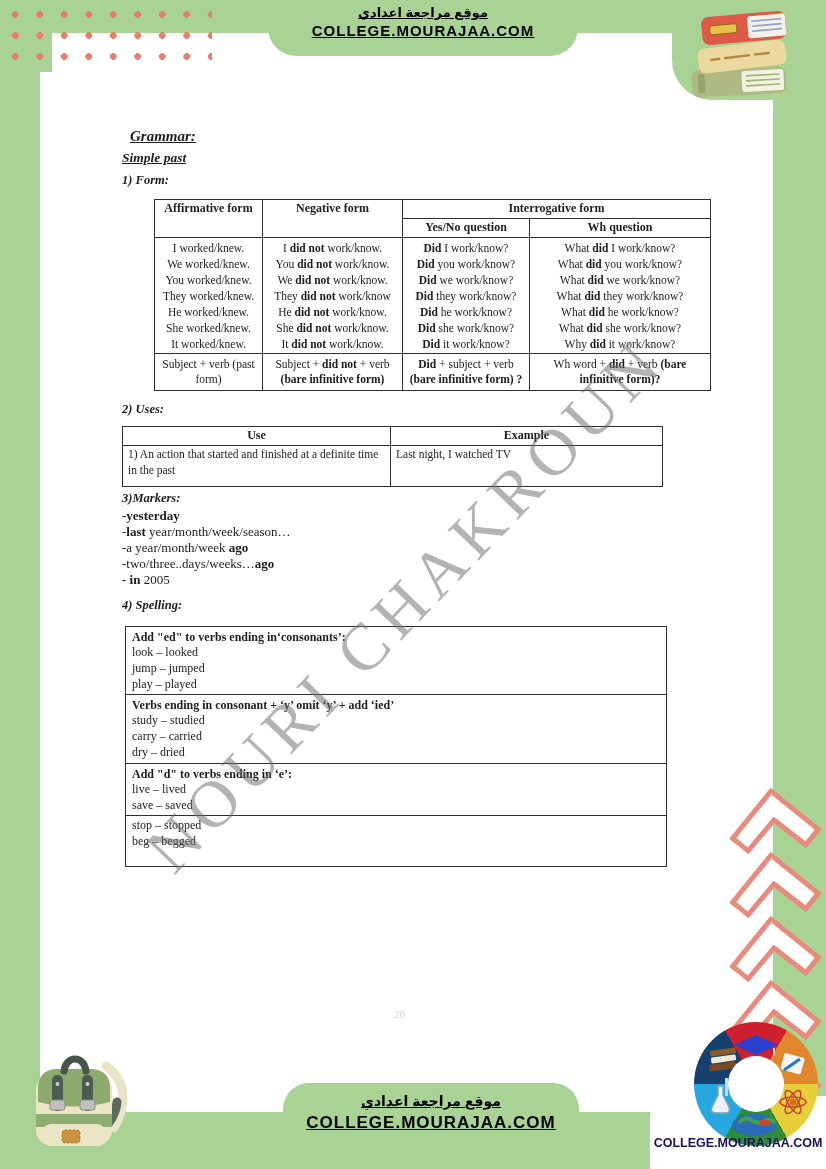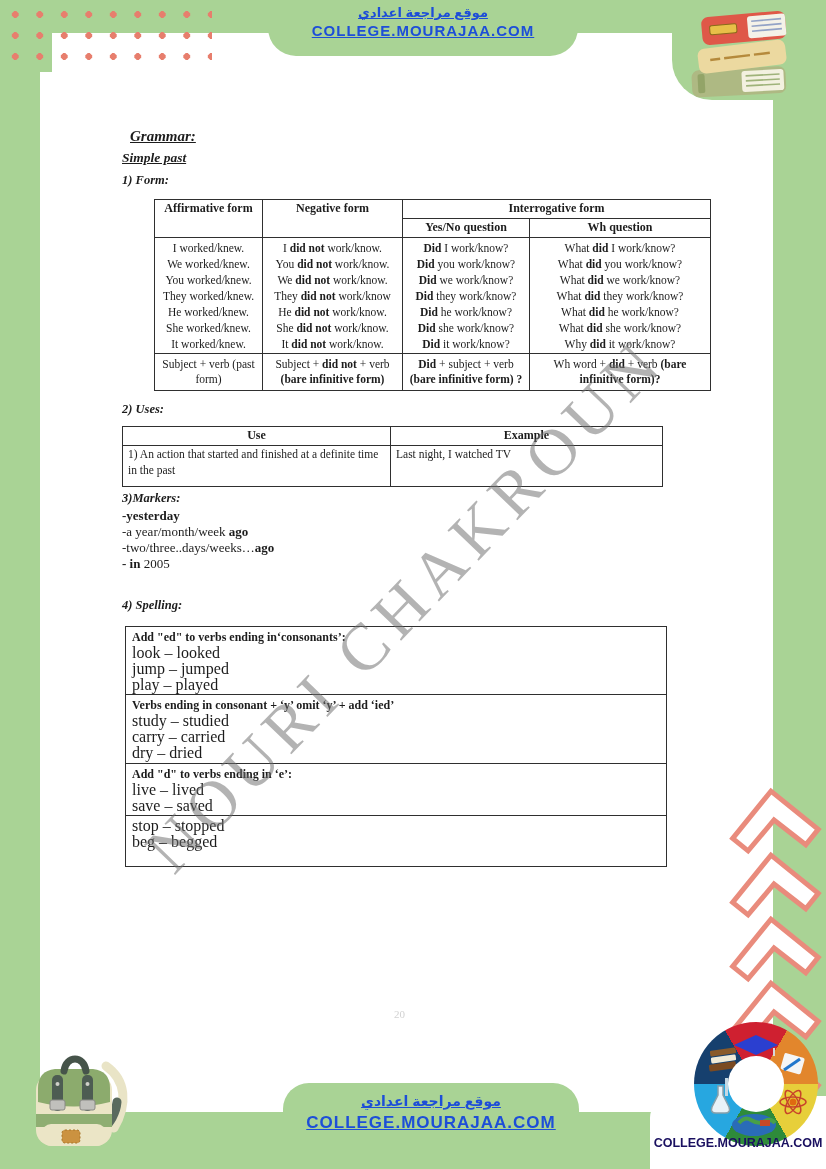--- a/index.html
+++ b/index.html
@@ -15,21 +15,21 @@
   #bottom-bar{left:0;top:1112px;width:826px;height:57px;}
   #topleft-patch{left:0;top:0;width:52px;height:72px;}
   #topright-patch{left:672px;top:0;width:154px;height:100px;border-bottom-left-radius:40px;}
 
   #dots{position:absolute;left:0;top:0;width:212px;height:60px;z-index:11;
         background-image:radial-gradient(circle,#e77e6d 3.2px,rgba(0,0,0,0) 3.6px);
         background-size:24.5px 21px;background-position:3px 4px;}
 
   
   .banner{position:absolute;z-index:11;text-align:center;
-          font-family:"Liberation Sans","DejaVu Sans",sans-serif;color:#1d4ed8;font-weight:bold;}
+          font-family:"Liberation Sans","DejaVu Sans",sans-serif;color:#000000;font-weight:bold;}
   #banner-top{left:268px;top:0;width:310px;height:56px;border-radius:0 0 28px 28px;background:#a9d395;}
   #banner-top .ar{margin-top:5px;font-size:13px;text-decoration:underline;}
   #banner-top .site{margin-top:2px;font-size:15px;letter-spacing:1px;text-decoration:underline;}
   #banner-bottom{left:283px;top:1083px;width:296px;height:86px;border-radius:26px 26px 0 0;background:#a9d395;}
   #banner-bottom .ar{margin-top:10px;font-size:14px;text-decoration:underline;}
   #banner-bottom .site{margin-top:4px;font-size:17px;letter-spacing:1px;text-decoration:underline;}
 
   
   #books{position:absolute;left:688px;top:6px;z-index:12;}
   #backpack{position:absolute;left:20px;top:1044px;z-index:11;}
@@ -77,21 +77,21 @@
   #uses-table .body{height:38px;line-height:15.5px;}
 
   #markers{left:122px;top:491px;width:330px;}
   #markers .line{font-size:13px;line-height:16px;}
   #markers .sec-h{margin-bottom:2px;}
 
   #spelling-table{left:125px;top:626px;width:540px;border:1.5px solid #2f2f2f;}
   .sp-row{border-top:1.5px solid #2f2f2f;padding:2px 6px;}
   .sp-row:first-child{border-top:none;}
   .sp-row .sp-rule{font-weight:bold;font-size:12px;line-height:16px;}
-  .sp-row .line{font-size:16px;line-height:15.8px;}
+  .sp-row .line{font-size:12px;line-height:15.8px;}
   .sp-row:last-child{padding-bottom:16px;}
 
   #page-number{left:394px;top:1008px;font-size:11px;color:#d2d2d2;z-index:2;}
 </style>
 </head>
 <body>
 
 <div id="canvas">
 
   <div id="watermark">NOURI CHAKROUN</div>
@@ -184,20 +184,21 @@
         <td class="body">Last night, I watched TV</td>
       </tr>
     </tbody>
       </table>
   </div>
 
   <div class="doc-el" id="markers">
     <div class="h-sec sec-h">3)Markers:</div>
     <div>
         <div class="line"><b>-yesterday</b></div>
+        <div class="line">-<b>last</b> year/month/week/season…</div>
         <div class="line">-a year/month/week <b>ago</b></div>
         <div class="line">-two/three..days/weeks…<b>ago</b></div>
         <div class="line"><b>- in</b> 2005</div>
       </div>
   </div>
 
   <div class="doc-el h-sec" style="left:122px;top:598px;">4) Spelling:</div>
 
   <div class="doc-el" id="spelling-table">
     <div class="sp-row">

